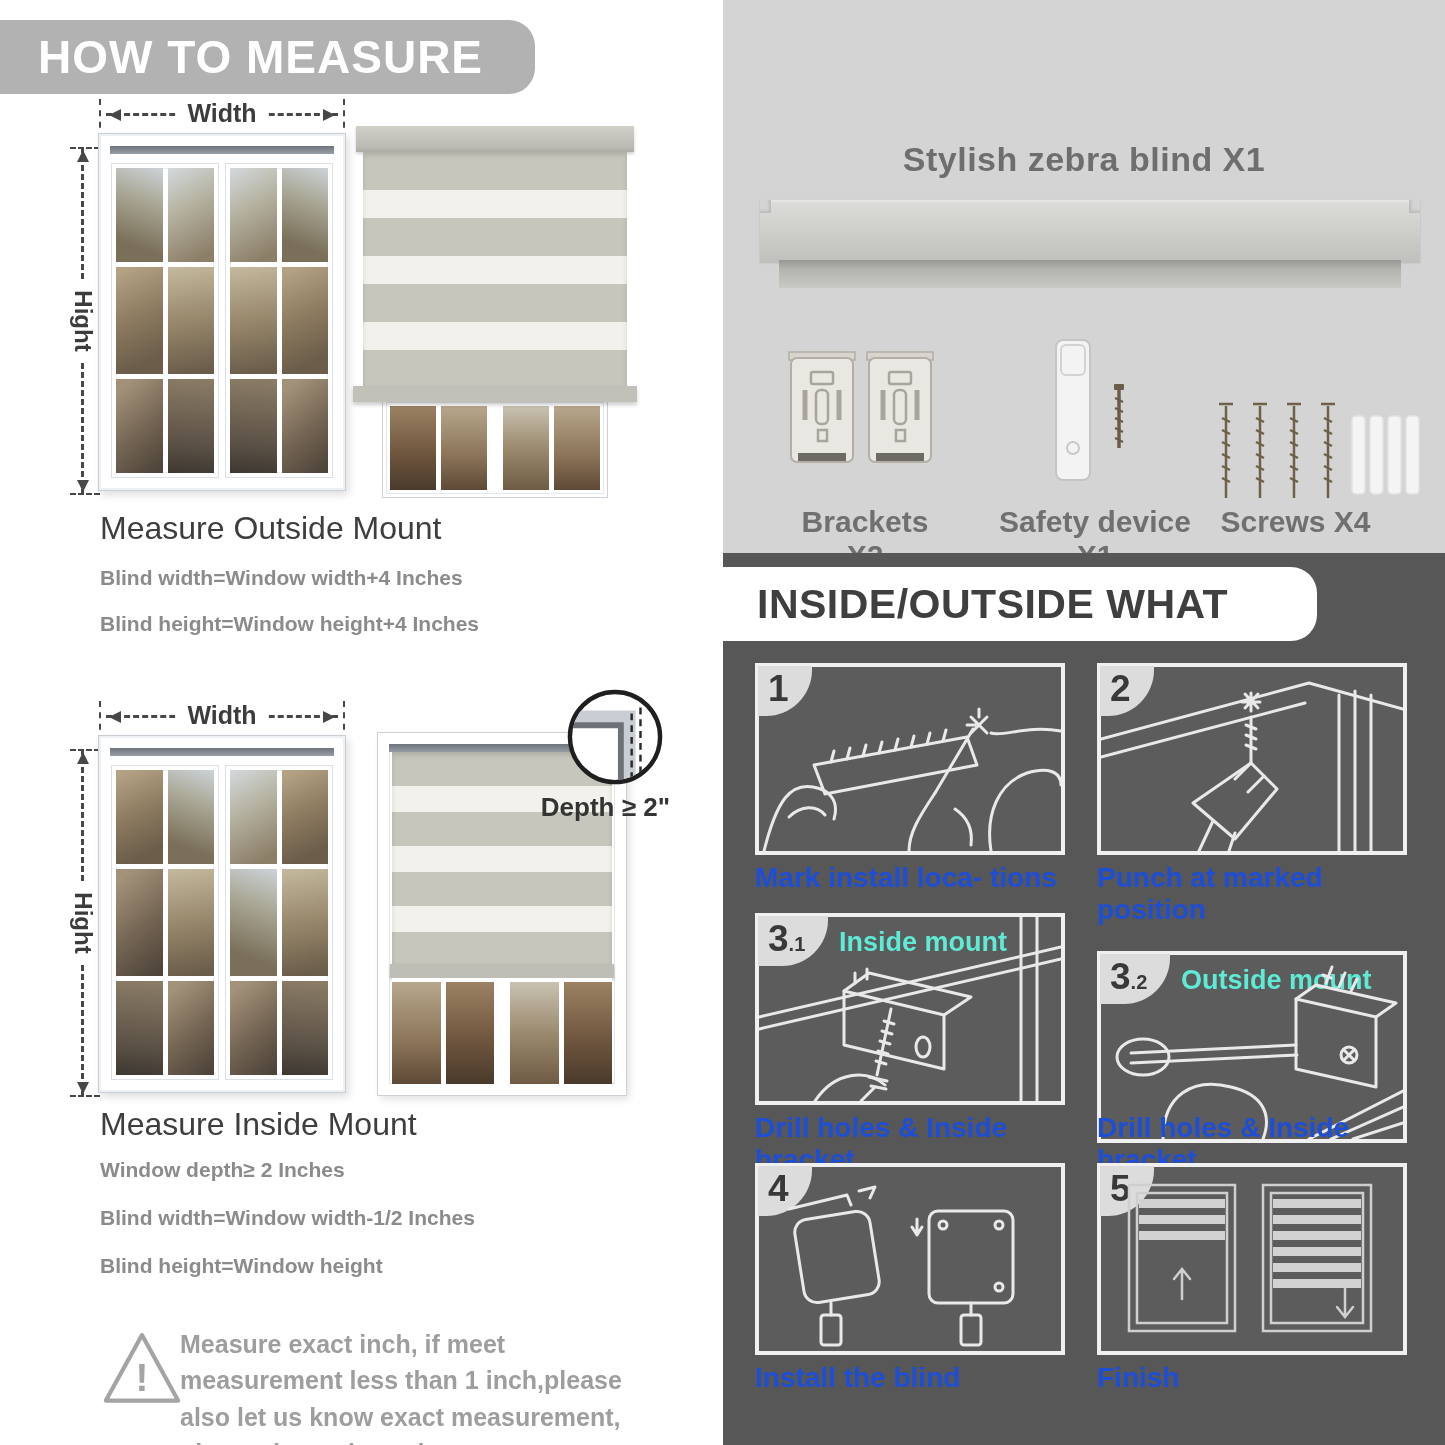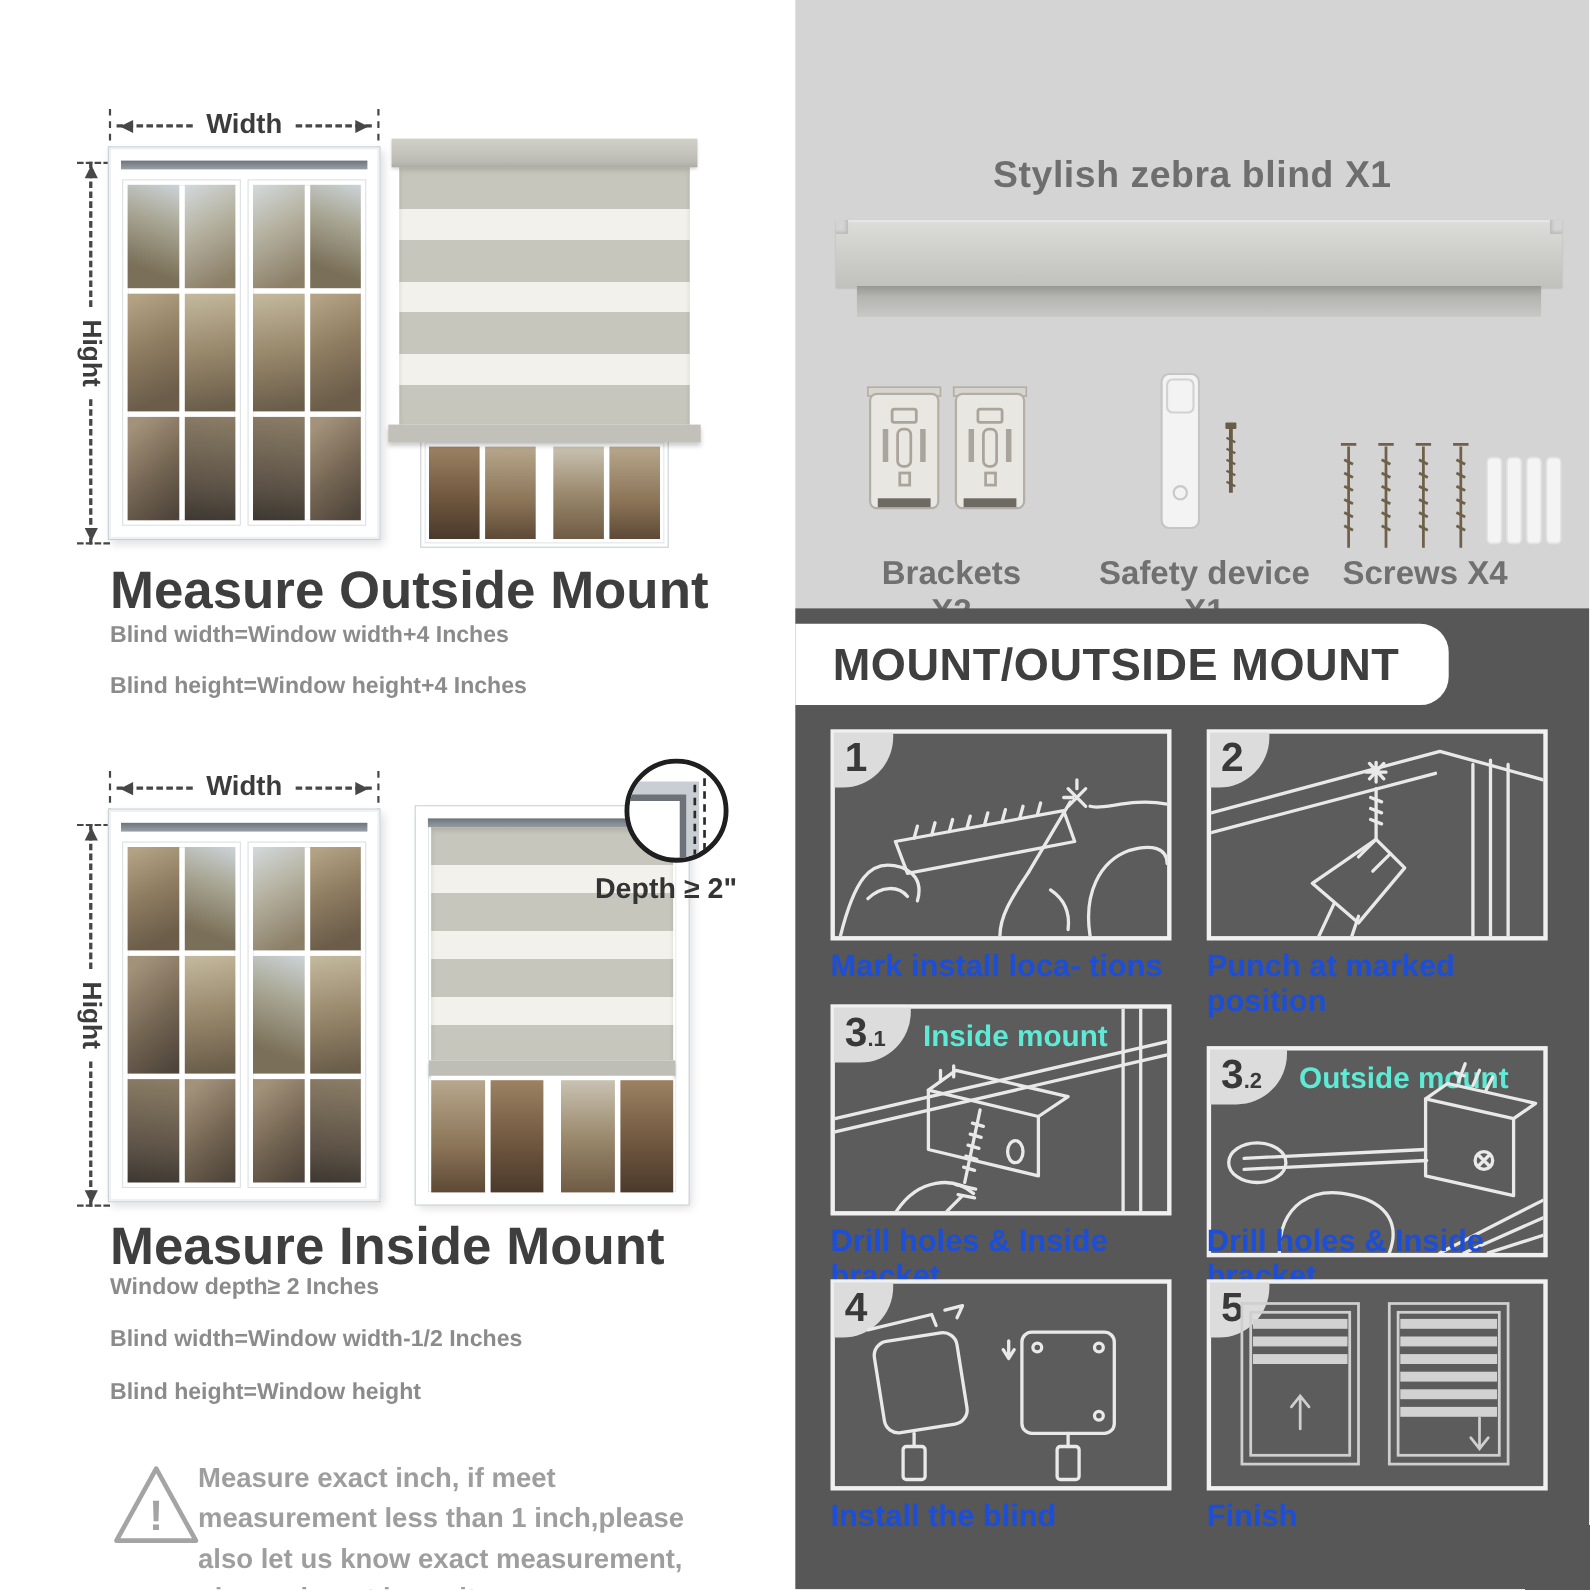--- a/index.html
+++ b/index.html
@@ -10,21 +10,21 @@
   
   .banner{position:absolute;border-radius:0 26px 26px 0;font-weight:bold;white-space:nowrap;}
   .banner-how{left:0;top:20px;width:497px;height:74px;background:var(--banner_gray,#b2b2b2);
               color:#fff;font-size:46px;line-height:74px;padding-left:38px;letter-spacing:1px;}
   .banner-included{left:723px;top:12px;width:470px;height:76px;background:#fff;
               color:var(--banner_text_light,#c8c8c8);font-size:44px;line-height:76px;padding-left:28px;letter-spacing:1px;}
   .banner-mount{left:723px;top:567px;width:560px;height:74px;background:#fff;
               color:#3f3f3f;font-size:41px;line-height:74px;padding-left:34px;letter-spacing:.5px;}
 
   
-  .sec-title{position:absolute;font-size:48px;font-weight:bold;color:var(--heading_dark,#3e3e3e);}
+  .sec-title{position:absolute;font-size:32px;font-weight:normal;color:var(--heading_dark,#3e3e3e);}
   .sec-line{position:absolute;font-size:21px;font-weight:bold;color:var(--body_gray,#8b8b8b);}
   .warn-text{position:absolute;font-size:25px;font-weight:bold;color:#9e9e9e;line-height:1.45;width:445px;}
 
   
   .winfig{position:absolute;}
   .win-box{position:absolute;inset:0;background:#fff;border:1px solid #c9cfd5;
            box-shadow:inset 0 0 0 2px #eef1f3, 3px 4px 8px rgba(0,0,0,.13);padding:10px;box-sizing:border-box;}
   .recess{height:8px;background:linear-gradient(#6e747c,#9aa0a8);margin:2px 1px 5px;}
   .glass{position:absolute;left:13px;right:13px;top:30px;bottom:13px;display:grid;
          grid-template-columns:1fr 1fr;gap:8px;}
@@ -112,20 +112,21 @@
   .art{position:absolute;left:0;top:0;width:100%;height:100%;}
   .sketch{stroke:#e9e9e9;fill:none;stroke-width:3;stroke-linecap:round;stroke-linejoin:round;}
   .sketch2{stroke:#cfcfcf;fill:none;stroke-width:2.5;stroke-linecap:round;}
   .stripebar{fill:#d2d2d2;stroke:none;}
 </style>
 </head>
 <body>
 
 <div id="canvas">
 
+  <div class="banner banner-how">HOW TO MEASURE</div>
 
   <div class="winfig" style="left:98px;top:133px;width:248px;height:358px;">
     <div class="m-width">
       <span class="m-end l"></span>
       <span class="m-end r"></span>
       <span class="m-lab">Width</span>
     </div>
     <div class="m-height">
       <span class="m-tick-h t"></span>
       <span class="m-tick-h b"></span>
@@ -312,21 +313,21 @@
       <rect x="176" y="18" width="13" height="78" rx="4"></rect>
       <rect x="194" y="18" width="13" height="78" rx="4"></rect>
     </g>
   </svg>
 
   <div class="hw-label" style="left:780px;width:170px;">Brackets X2</div>
   <div class="hw-label" style="left:985px;width:220px;">Safety device X1</div>
   <div class="hw-label" style="left:1213px;width:165px;">Screws X4</div>
 
   <div class="abs mount-panel"></div>
-  <div class="banner banner-mount">MOUNT/OUTSIDE MOUNT</div>
+  <div class="banner banner-mount">INSIDE/OUTSIDE WHAT</div>
 
   <div class="step" style="left:755px;top:663px;">
     <div class="badge"><span>1</span><span class="sub"></span></div>
     <svg class="art" viewBox="0 0 302 184">
       <g class="sketch">
         <path d="M55 98 L208 70 L218 98 L66 127 Z"></path>
         <path d="M72 95 l3 -11 M88 92 l3 -11 M104 89 l3 -11 M120 86 l3 -11 M136 83 l3 -11 M152 80 l3 -11 M168 77 l3 -11 M184 74 l3 -11"></path>
         <path d="M212 50 l16 16 M228 50 l-16 16 M220 42 l0 8 M208 58 l8 0"></path>
         <path d="M5 184 C18 132 32 116 54 120 C72 123 80 135 75 152"></path>
         <path d="M30 150 C42 138 58 138 66 148"></path>

